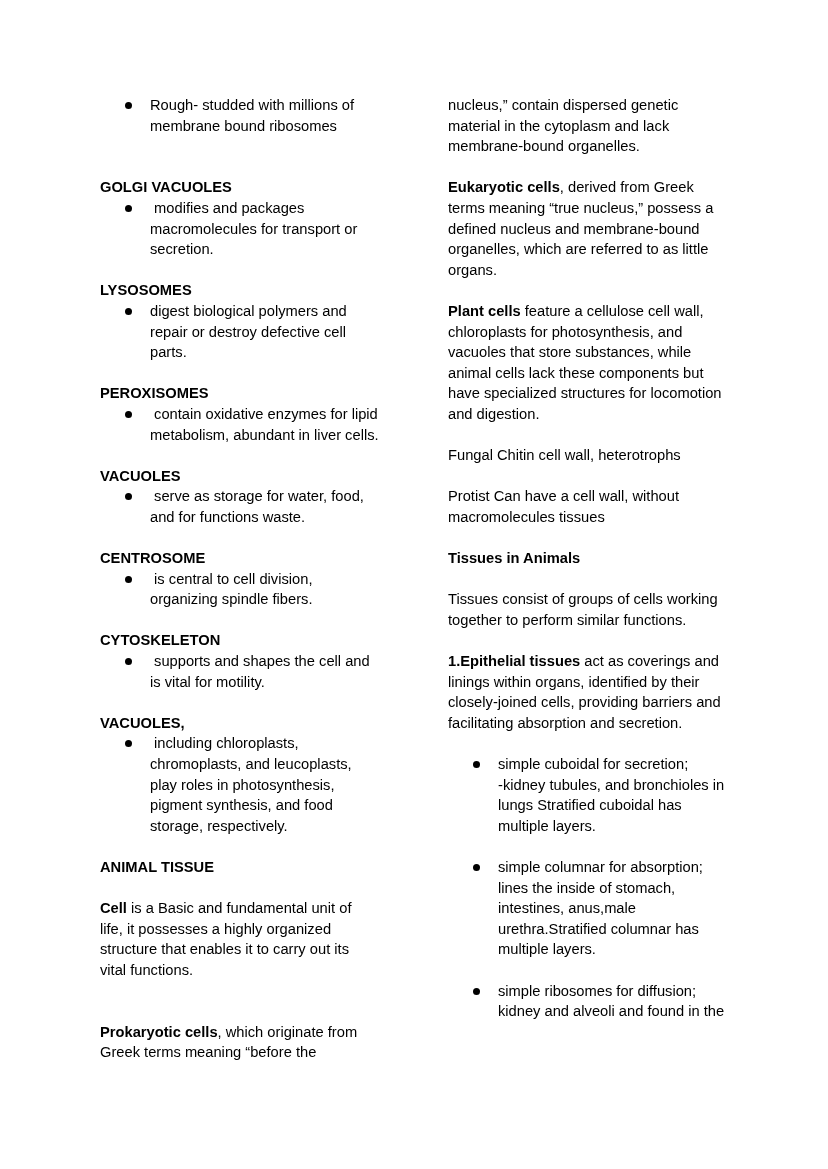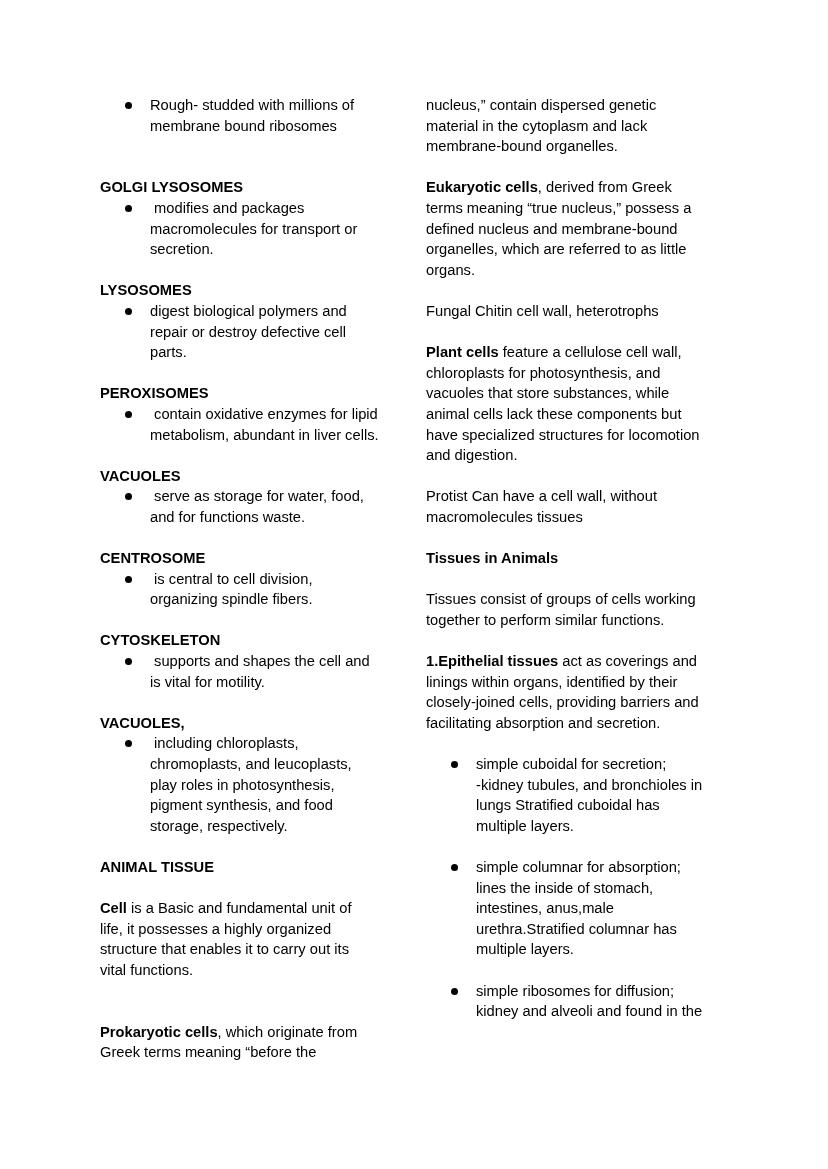--- a/index.html
+++ b/index.html
@@ -18,21 +18,21 @@
     line-height: 20.6px;
     color: #000000;
     box-sizing: border-box;
     padding: 95px 0 0 0;
   }
   .col {
     position: absolute;
     top: 95px;
   }
   .col-left  { left: 100px; width: 322px; }
-  .col-right { left: 426px; width: 322px; }
+  .col-right { left: 448px; width: 322px; }
 
   .para, .heading, .blist, .bitem {
     margin: 0;
     padding: 0;
   }
   .para span, .para b, .bitem .btext {
     white-space: pre-wrap;
   }
   .heading {
     font-weight: bold;
@@ -66,21 +66,21 @@
   <div class="col col-left">
 
     <ul class="blist mb2">
       <li class="bitem">
         <span class="dot"></span>
         <span class="btext">Rough- studded with millions of
 membrane bound ribosomes</span>
       </li>
     </ul>
 
-    <div class="heading">GOLGI LYSOSOMES</div>
+    <div class="heading">GOLGI VACUOLES</div>
     <ul class="blist mb1">
       <li class="bitem">
         <span class="dot"></span>
         <span class="btext"> modifies and packages
 macromolecules for transport or
 secretion.</span>
       </li>
     </ul>
 
     <div class="heading">LYSOSOMES</div>
@@ -157,30 +157,30 @@
 
     <p class="para mb1"><span>nucleus,” contain dispersed genetic
 material in the cytoplasm and lack
 membrane-bound organelles.</span></p>
 
     <p class="para mb1"><b>Eukaryotic cells</b><span>, derived from Greek
 terms meaning “true nucleus,” possess a
 defined nucleus and membrane-bound
 organelles, which are referred to as little
 organs.</span></p>
-
-    <p class="para mb1"><span>Fungal Chitin cell wall, heterotrophs</span></p>
 
     <p class="para mb1"><b>Plant cells</b><span> feature a cellulose cell wall,
 chloroplasts for photosynthesis, and
 vacuoles that store substances, while
 animal cells lack these components but
 have specialized structures for locomotion
 and digestion.</span></p>
 
+    <p class="para mb1"><span>Fungal Chitin cell wall, heterotrophs</span></p>
+
     <p class="para mb1"><span>Protist Can have a cell wall, without
 macromolecules tissues</span></p>
 
     <div class="heading mb1">Tissues in Animals</div>
 
     <p class="para mb1"><span>Tissues consist of groups of cells working
 together to perform similar functions.</span></p>
 
     <p class="para mb1"><b>1.Epithelial tissues</b><span> act as coverings and
 linings within organs, identified by their

